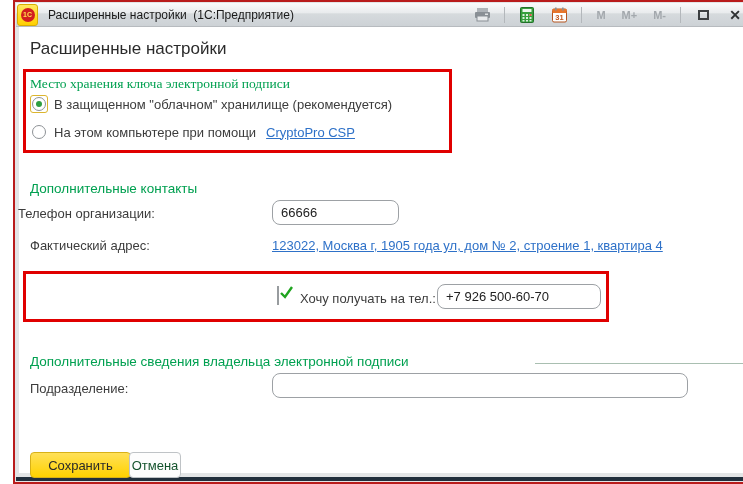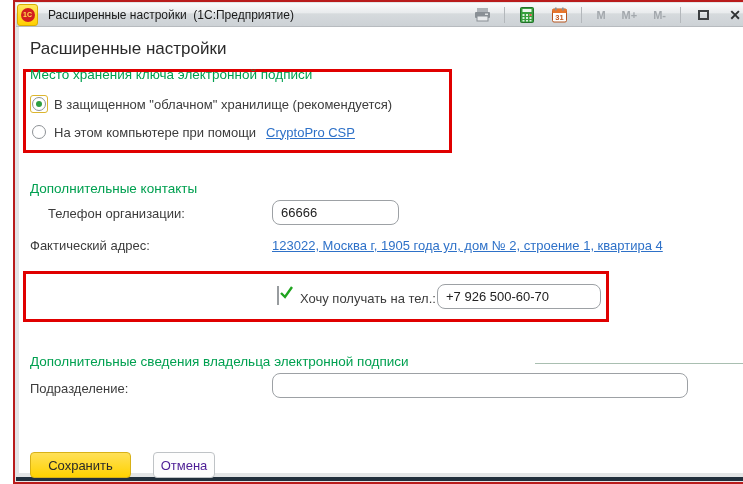--- a/index.html
+++ b/index.html
@@ -55,22 +55,22 @@
   
   .chk { width:16px; height:16px; border:1px solid #989c9f; background:#fff; position:relative; }
   .chk svg { position:absolute; left:1px; top:-2px; }
 
   .hline { position:absolute; height:1px; background:#a9bfb1; }
 
   .btn { position:absolute; height:26px; border-radius:4px; font-size:13px;
          display:flex; align-items:center; justify-content:center; cursor:default; }
   .btn-save { left:15px; top:450px; width:101px; background:linear-gradient(#ffe058,#ffd200);
               border:1px solid #d8b117; font-weight:normal; color:#2a2a2a; }
-  .btn-cancel { left:138px; top:450px; width:62px; background:#fdfdfd;
-                border:1px solid #bfc3c6; color:#4c1d95; }
+  .btn-cancel { left:114px; top:450px; width:52px; background:#fdfdfd;
+                border:1px solid #bfc3c6; color:#14532d; }
 
   .icon-svg { display:block; }
 </style>
 </head>
 <body>
 
 <div class="window">
 
   
   <div class="titlebar">
@@ -131,21 +131,21 @@
 
   
   <div class="content"></div>
   <div class="bottom-strip"></div>
 
   
   <div class="abs page-title">Расширенные настройки</div>
 
   
   <div class="abs redbox" id="redbox1"></div>
-  <div class="abs g-header" style="left:15px; top:65px;">Место хранения ключа электронной подписи</div>
+  <div class="abs g-header" style="left:15px; top:74px;font-family:Liberation Serif, serif;">Место хранения ключа электронной подписи</div>
 
   <div class="radio-row" style="left:15px; top:93px;">
     <span class="focus-ring">
       <span class="radio">
           <span class="dot"></span>
         </span>
     </span>
     <span class="radio-label">В защищенном "облачном" хранилище (рекомендуется)</span>
   </div>
 
@@ -153,21 +153,21 @@
     <span class="no-ring">
       <span class="radio"></span>
     </span>
     <span class="radio-label">На этом компьютере при помощи</span>
     <a class="lnk" style="margin-left:10px;" href="#">CryptoPro CSP</a>
   </div>
 
   
   <div class="abs g-header" style="left:15px; top:179px;">Дополнительные контакты</div>
 
-  <div class="abs lbl" style="left:33px; top:204px;">Телефон организации:</div>
+  <div class="abs lbl" style="left:3px; top:204px;">Телефон организации:</div>
   <input class="abs fld" style="left: 257px; top: 198px; width: 127px;" value="66666">
 
   <div class="abs lbl" style="left:15px; top:236px;">Фактический адрес:</div>
   <a class="abs lnk" style="left:257px; top:236px;" href="#">123022, Москва г, 1905 года ул, дом № 2, строение 1, квартира 4</a>
 
   
   <div class="abs redbox" id="redbox2"></div>
 
   <span class="abs chk" style="left:262px; top:285px;">
     <svg width="16" height="16" viewBox="0 0 16 16">

